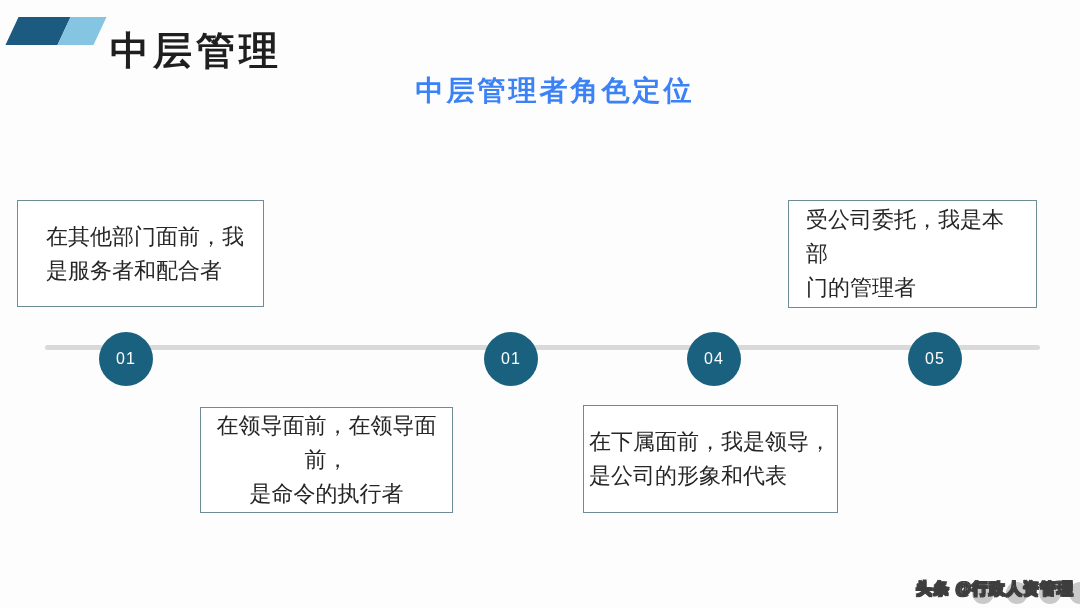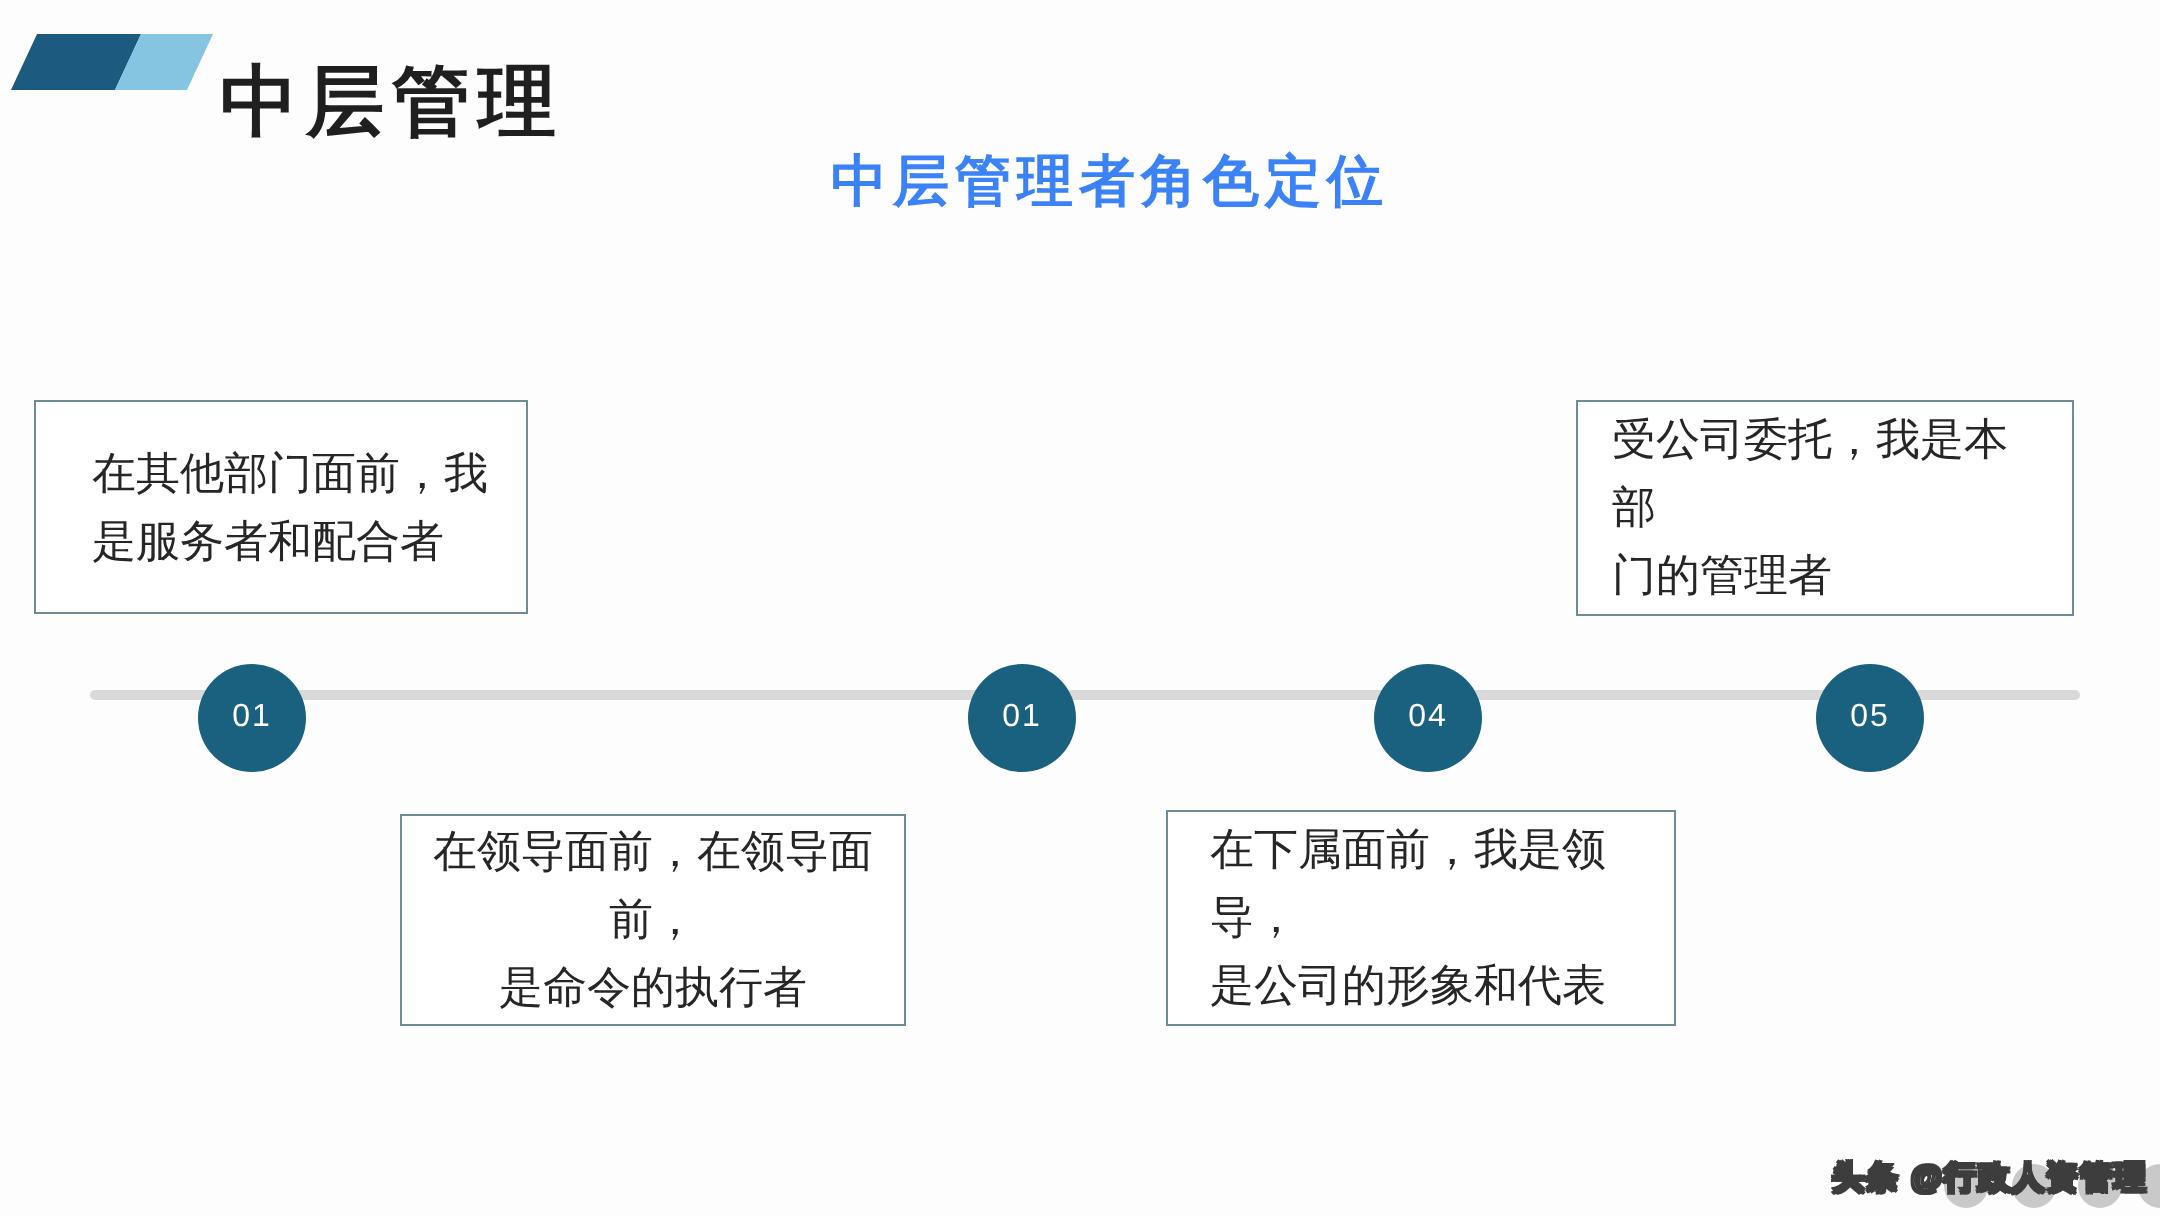--- a/index.html
+++ b/index.html
@@ -43,21 +43,21 @@
     position:absolute;
     background:#ffffff;border:1px solid #6e8c96;
     display:flex;align-items:center;
     font-size:22px;line-height:34px;color:#262626;
     white-space:pre-line;
     box-sizing:border-box;
   }
   .box-1{left:17px; top:200px;width:247px;height:107px;padding-left:28px;padding-right:6px;}
   .box-2{left:200px;top:407px;width:253px;height:106px;justify-content:center;text-align:center;padding:0 4px;}
   .box-3{left:390px;top:200px;width:253px;height:108px;padding-left:15px;padding-right:4px;}
-  .box-4{left:583px;top:405px;width:255px;height:108px;padding-left:21px;padding-right:4px;}
+  .box-4{left:583px;top:405px;width:255px;height:108px;padding-left:5px;padding-right:4px;}
   .box-5{left:788px;top:200px;width:249px;height:108px;padding-left:17px;padding-right:20px;}
   
   .watermark-dots{position:absolute;left:972px;top:582px;width:130px;height:24px;}
   .watermark-dot{position:absolute;top:0;width:22px;height:22px;border-radius:50%;background:#bcbcbc;opacity:.8;}
   .dot-1{left:0;} .dot-2{left:34px;} .dot-3{left:67px;} .dot-4{left:97px;}
   .watermark-text{
     position:absolute;right:6px;bottom:8px;
     font-size:16px;font-weight:bold;color:#ffffff;
     -webkit-text-stroke:1.2px #3d3d3d;
     text-shadow:1px 1px 0 #3d3d3d,-1px -1px 0 #3d3d3d,1px -1px 0 #3d3d3d,-1px 1px 0 #3d3d3d;

